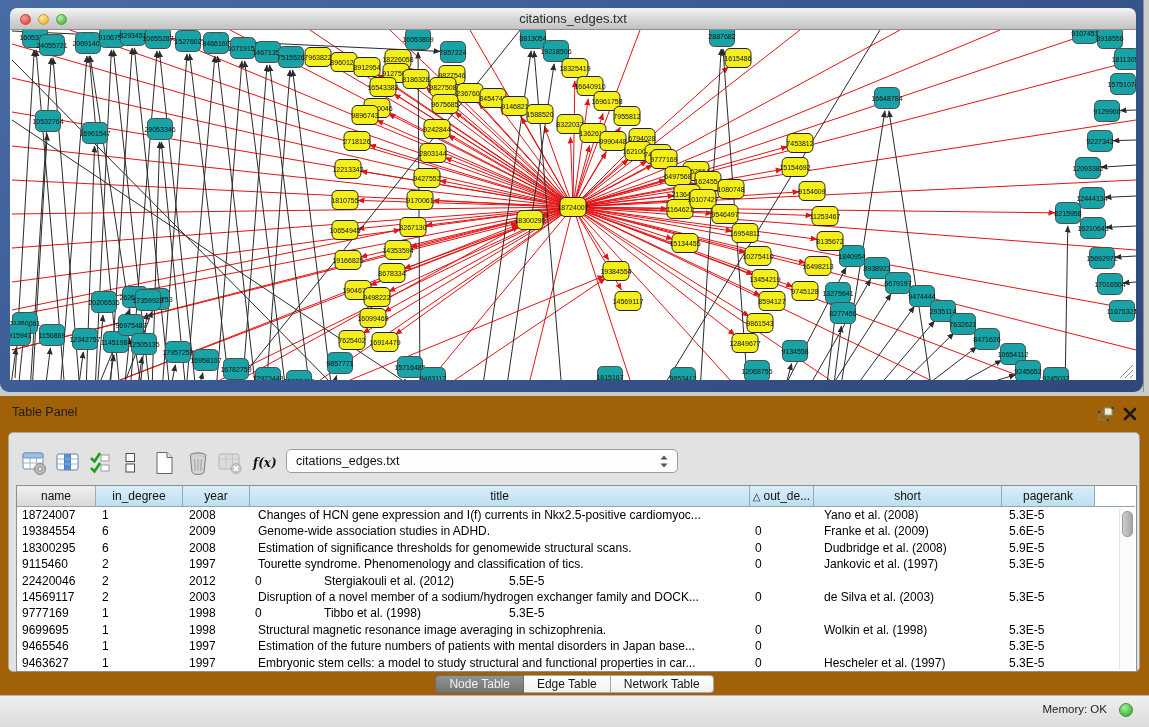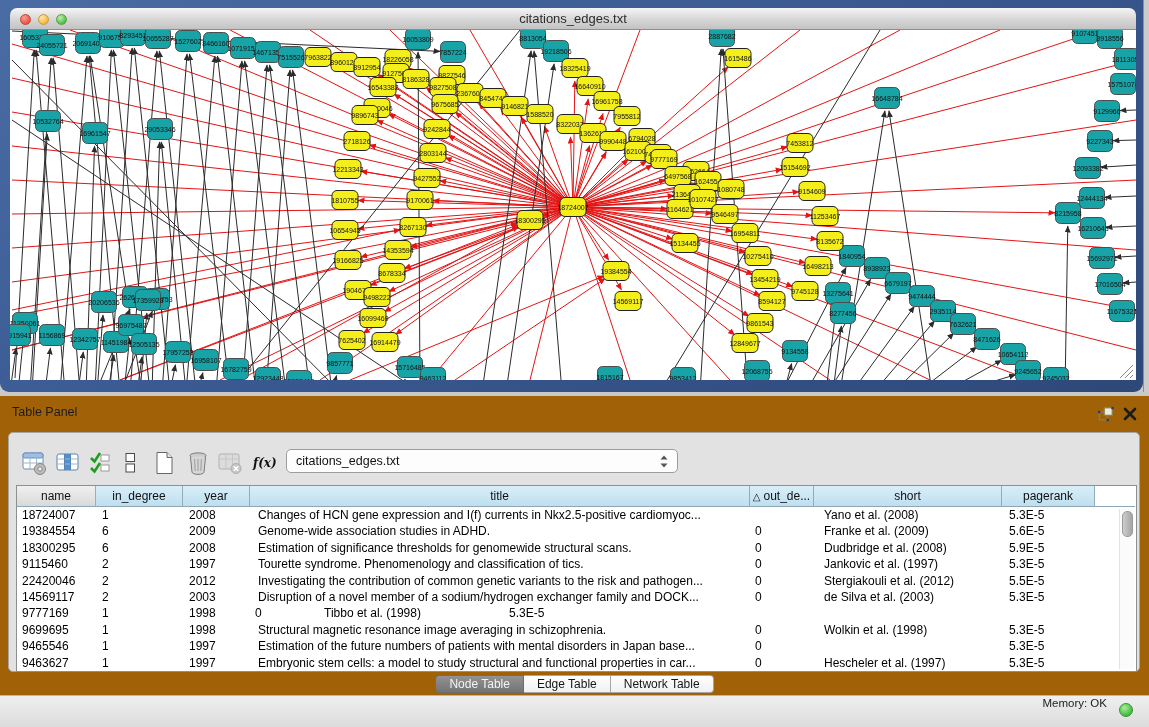--- a/index.html
+++ b/index.html
@@ -59,21 +59,21 @@
   .tabs{position:absolute;left:0;top:279px;width:100%;display:flex;justify-content:center;}
   .tab{height:18px;line-height:17px;font-size:12px;color:#151515;padding:0 13px;
        background:linear-gradient(#ffffff,#f1f1f1);border:1px solid #a6a6a6;border-left:none;
        box-sizing:border-box;}
   .tab:first-child{border-left:1px solid #a6a6a6;border-radius:4px 0 0 4px;text-align:right;}
   .tab:last-child{border-radius:0 4px 4px 0;}
   .tab.active{background:linear-gradient(#929292,#747474);color:#f4f4f4;border-color:#6c6c6c;}
   
   .statusbar{position:absolute;left:0;top:695px;width:1149px;height:32px;
              background:linear-gradient(#efefef,#dcdcdc);border-top:1px solid #b6b6b6;box-sizing:border-box;}
-  .mem-label{position:absolute;right:42px;top:1px;font-size:11.5px;color:#222;}
+  .mem-label{position:absolute;right:42px;top:7px;font-size:11.5px;color:#222;}
   .mem-dot{position:absolute;right:16px;top:7px;width:14px;height:14px;border-radius:50%;
            background:radial-gradient(circle at 38% 32%,#a8eda0,#4fc54a 60%,#2f9e33);
            border:1px solid #3c8f38;box-sizing:border-box;}
 </style>
 </head>
 <body>
 
 <div class="desktop">
   <div class="titlebar">
     <div class="lights">
@@ -697,21 +697,20 @@
             <div class="td" style="width: 67px; padding-left: 6px;">1997</div>
             <div class="td" style="width: 500px; padding-left: 8px;">Tourette syndrome. Phenomenology and classification of tics.</div>
             <div class="td" style="width: 64px; padding-left: 5px;">0</div>
             <div class="td" style="width: 188px; padding-left: 10px;">Jankovic et al. (1997)</div>
             <div class="td" style="width: 93px; padding-left: 7px;">5.3E-5</div>
           </div>
           <div class="tr">
             <div class="td" style="width: 79px; padding-left: 5px;">22420046</div>
             <div class="td" style="width: 87px; padding-left: 6px;">2</div>
             <div class="td" style="width: 67px; padding-left: 6px;">2012</div>
-            <div class="td" style="width: 500px; padding-left: 8px;">Investigating the contribution of common genetic variants to the risk and pathogen...</div>
             <div class="td" style="width: 64px; padding-left: 5px;">0</div>
             <div class="td" style="width: 188px; padding-left: 10px;">Stergiakouli et al. (2012)</div>
             <div class="td" style="width: 93px; padding-left: 7px;">5.5E-5</div>
           </div>
           <div class="tr">
             <div class="td" style="width: 79px; padding-left: 5px;">14569117</div>
             <div class="td" style="width: 87px; padding-left: 6px;">2</div>
             <div class="td" style="width: 67px; padding-left: 6px;">2003</div>
             <div class="td" style="width: 500px; padding-left: 8px;">Disruption of a novel member of a sodium/hydrogen exchanger family and DOCK...</div>
             <div class="td" style="width: 64px; padding-left: 5px;">0</div>

